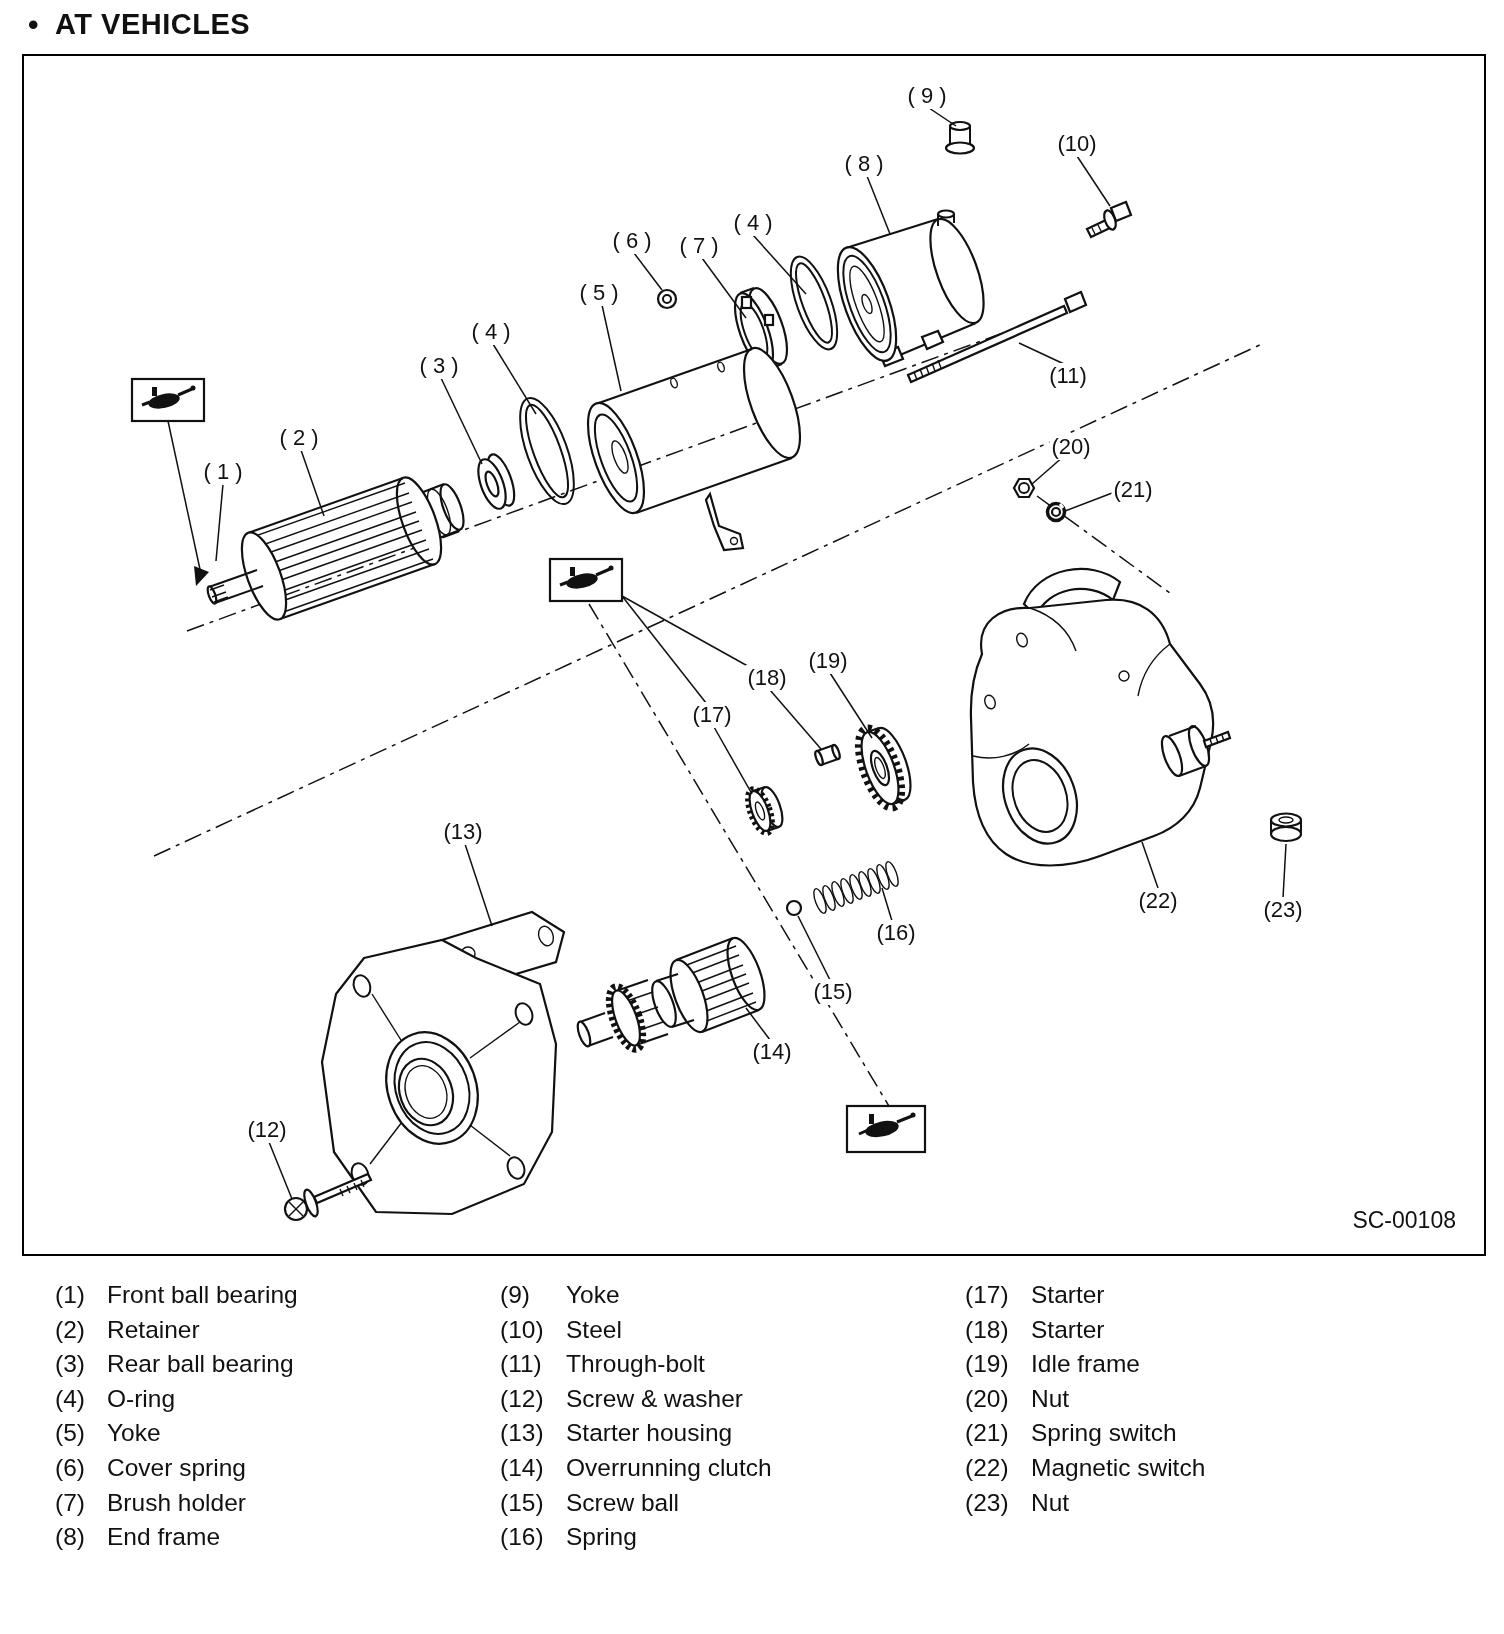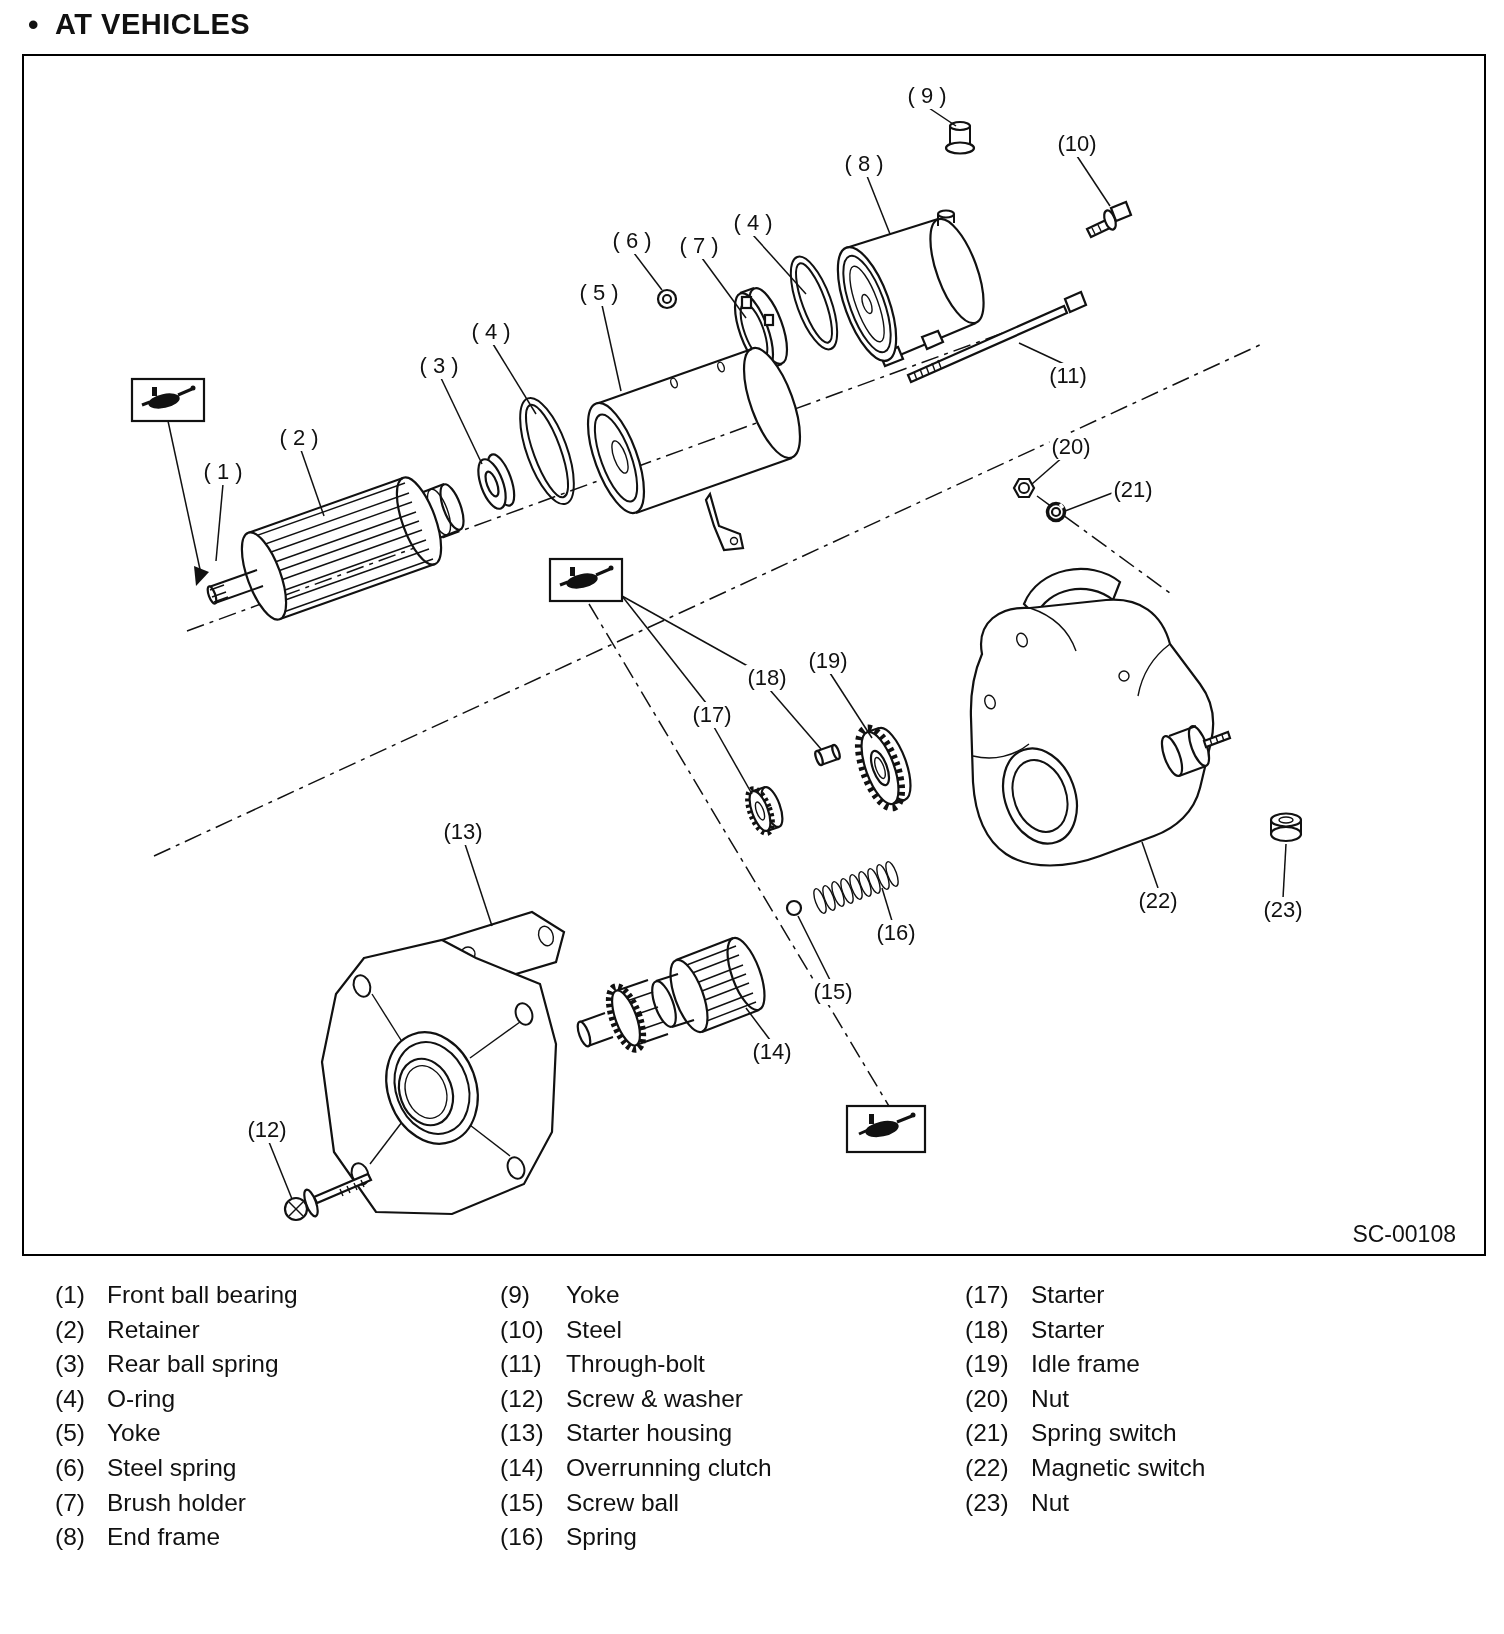--- a/index.html
+++ b/index.html
@@ -6,21 +6,21 @@
   .page{position:relative;width:1504px;height:1634px;background:#fff;
         font-family:"Liberation Sans", sans-serif;color:#111;}
   .page-title{position:absolute;left:28px;top:8px;font-size:29px;font-weight:bold;
               letter-spacing:.5px;display:flex;align-items:center;gap:16px;}
   .page-title .bullet{font-size:30px;line-height:1;}
   .figure-frame{position:absolute;left:22px;top:54px;width:1460px;height:1198px;
                 border:2px solid #000;background:#fff;}
   .figure-frame svg{position:absolute;left:0;top:0;}
   .callout{position:absolute;transform:translate(-50%,-50%);font-size:22px;
            white-space:nowrap;background:#fff;padding:0 2px;}
-  .figure-id{position:absolute;right:28px;bottom:6px;font-size:23px;}
+  .figure-id{position:absolute;right:28px;bottom:20px;font-size:23px;}
   .legend{position:absolute;left:0;top:1278px;width:1504px;padding-left:55px;
           box-sizing:border-box;display:flex;font-size:24.5px;}
   .legend-col{display:flex;flex-direction:column;}
   .legend-col.c1{width:445px;}
   .legend-col.c2{width:465px;}
   .legend-row{display:flex;line-height:34.6px;}
   .lnum{width:66px;flex:0 0 auto;}
   .legend-col.c1 .lnum{width:52px;}
   
   svg .o{fill:none;stroke:#111;stroke-width:2;}
@@ -395,33 +395,33 @@
       <div class="legend-row">
           <span class="lnum">(1)</span>
           <span class="llabel">Front ball bearing</span>
         </div>
       <div class="legend-row">
           <span class="lnum">(2)</span>
           <span class="llabel">Retainer</span>
         </div>
       <div class="legend-row">
           <span class="lnum">(3)</span>
-          <span class="llabel">Rear ball spring</span>
+          <span class="llabel">Rear ball bearing</span>
         </div>
       <div class="legend-row">
           <span class="lnum">(4)</span>
           <span class="llabel">O-ring</span>
         </div>
       <div class="legend-row">
           <span class="lnum">(5)</span>
           <span class="llabel">Yoke</span>
         </div>
       <div class="legend-row">
           <span class="lnum">(6)</span>
-          <span class="llabel">Steel spring</span>
+          <span class="llabel">Cover spring</span>
         </div>
       <div class="legend-row">
           <span class="lnum">(7)</span>
           <span class="llabel">Brush holder</span>
         </div>
       <div class="legend-row">
           <span class="lnum">(8)</span>
           <span class="llabel">End frame</span>
         </div>
     </div>

